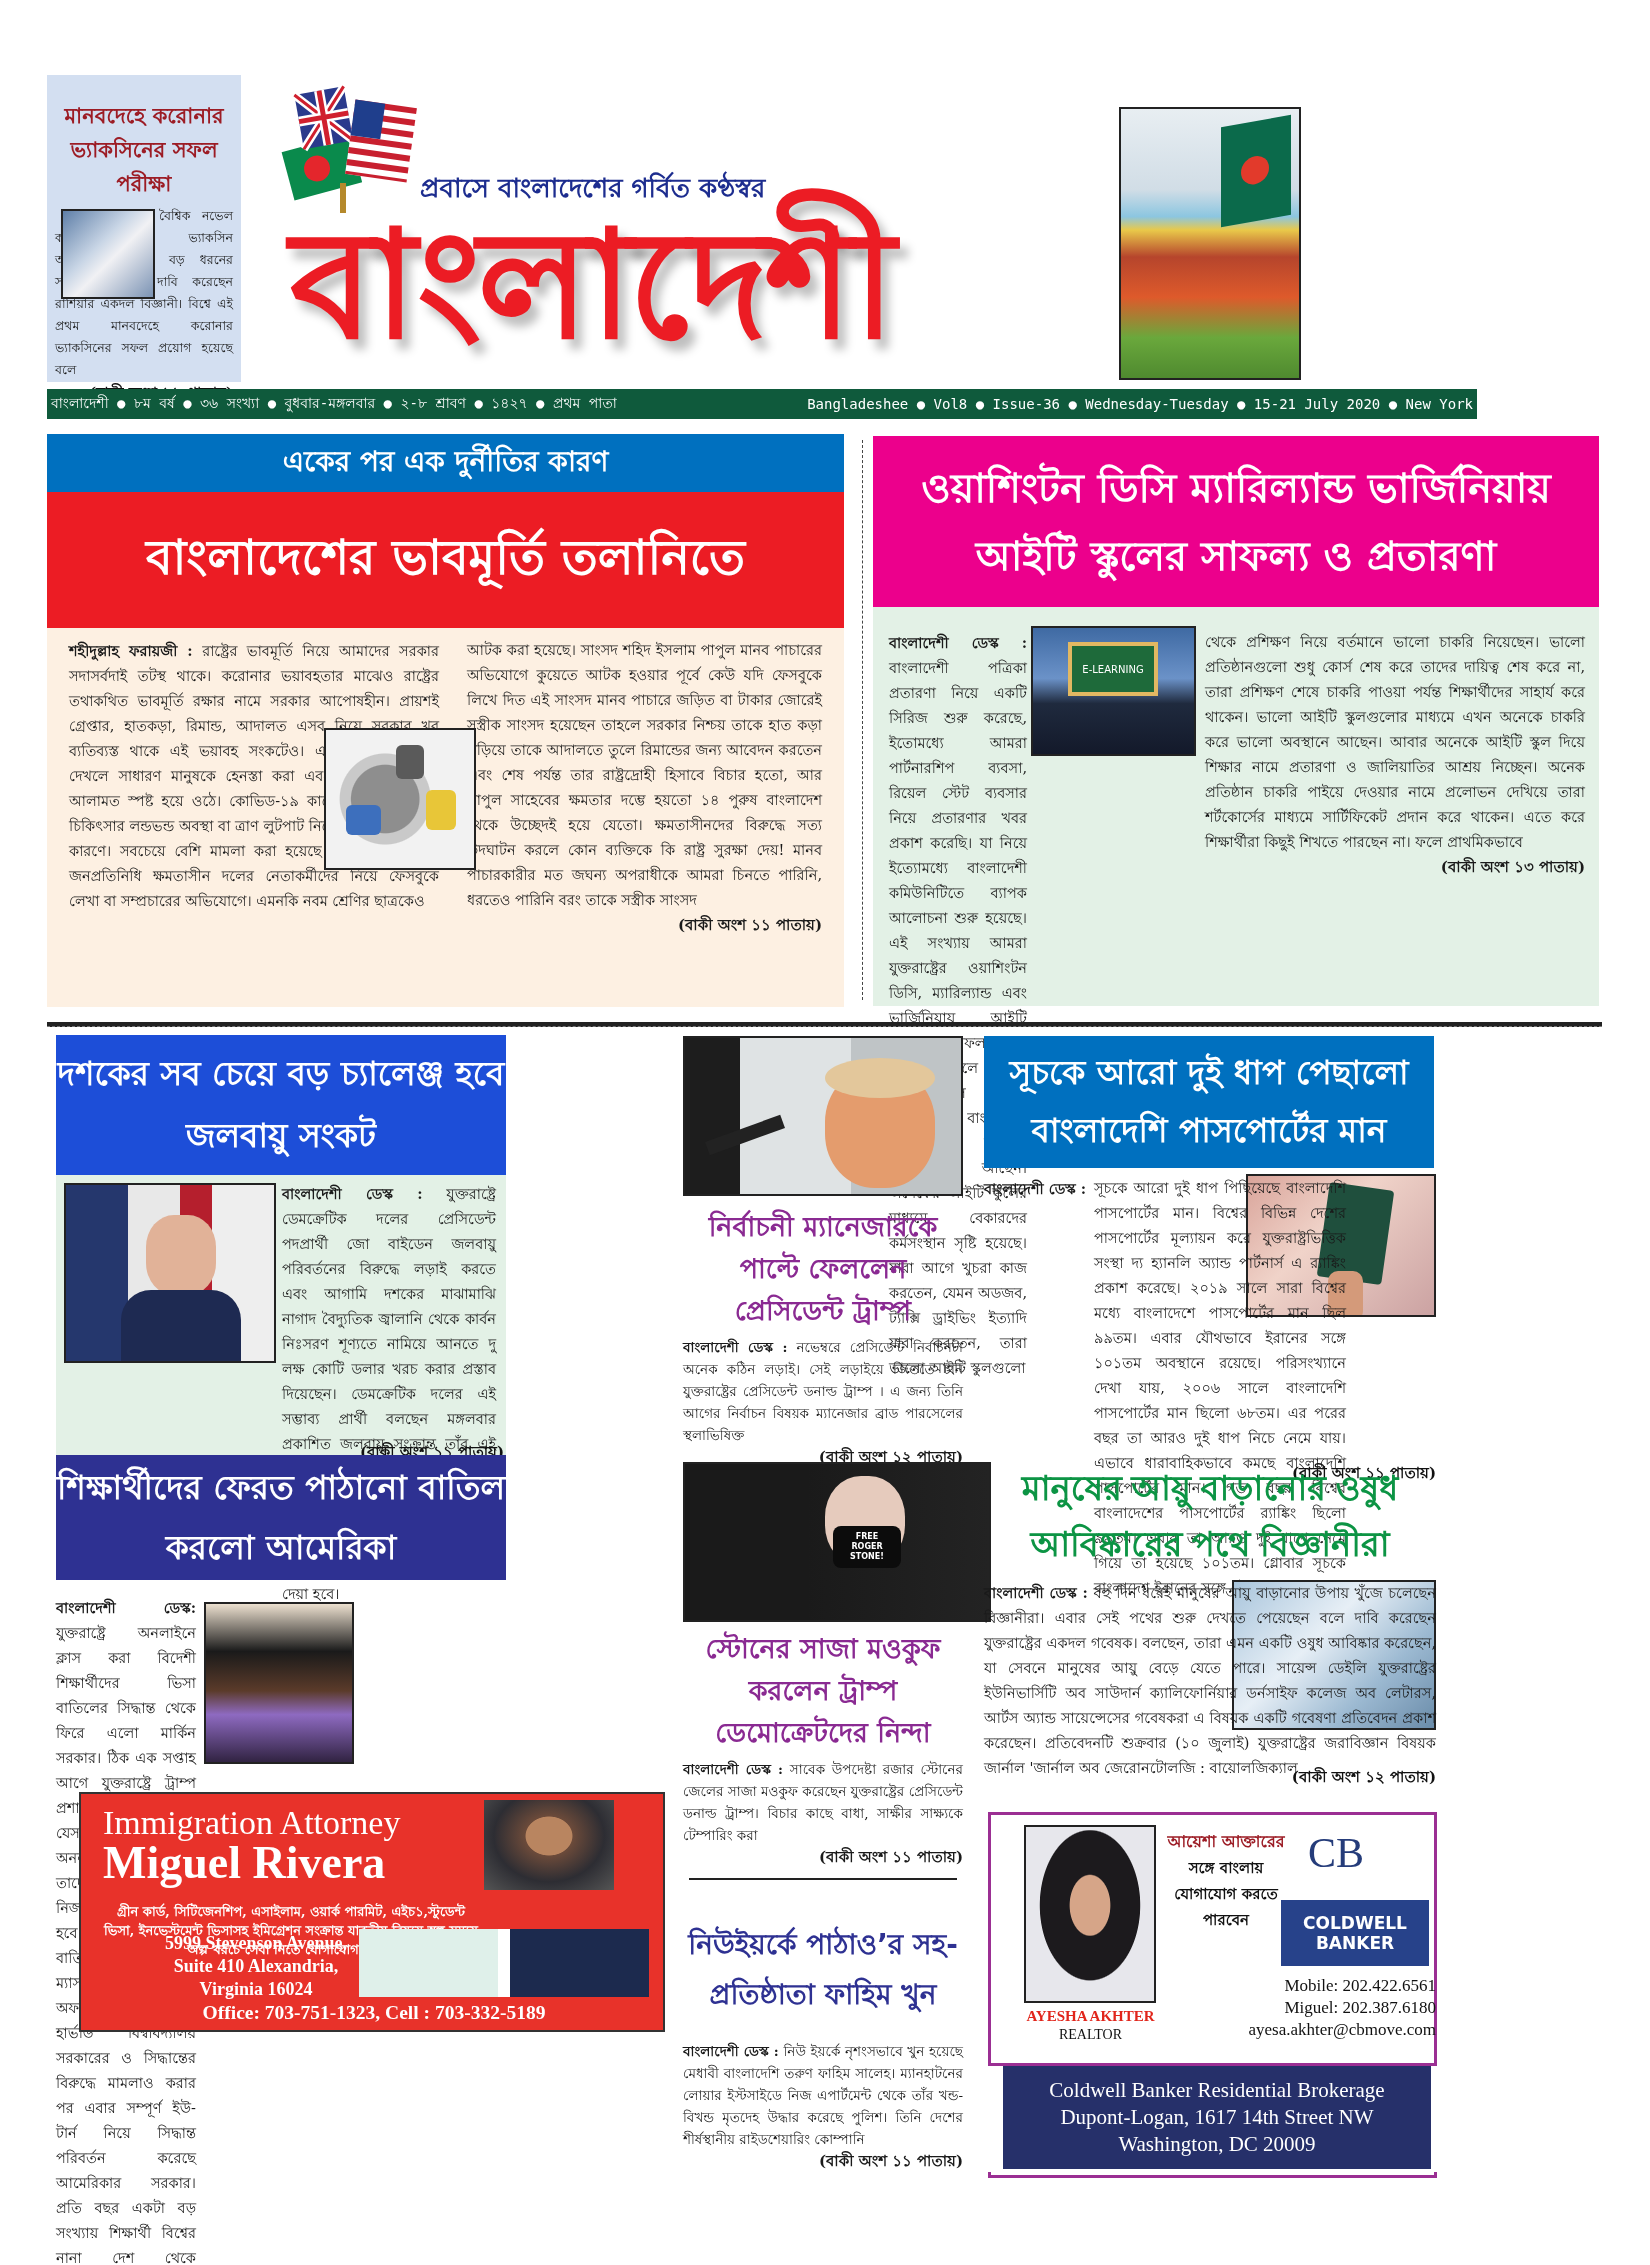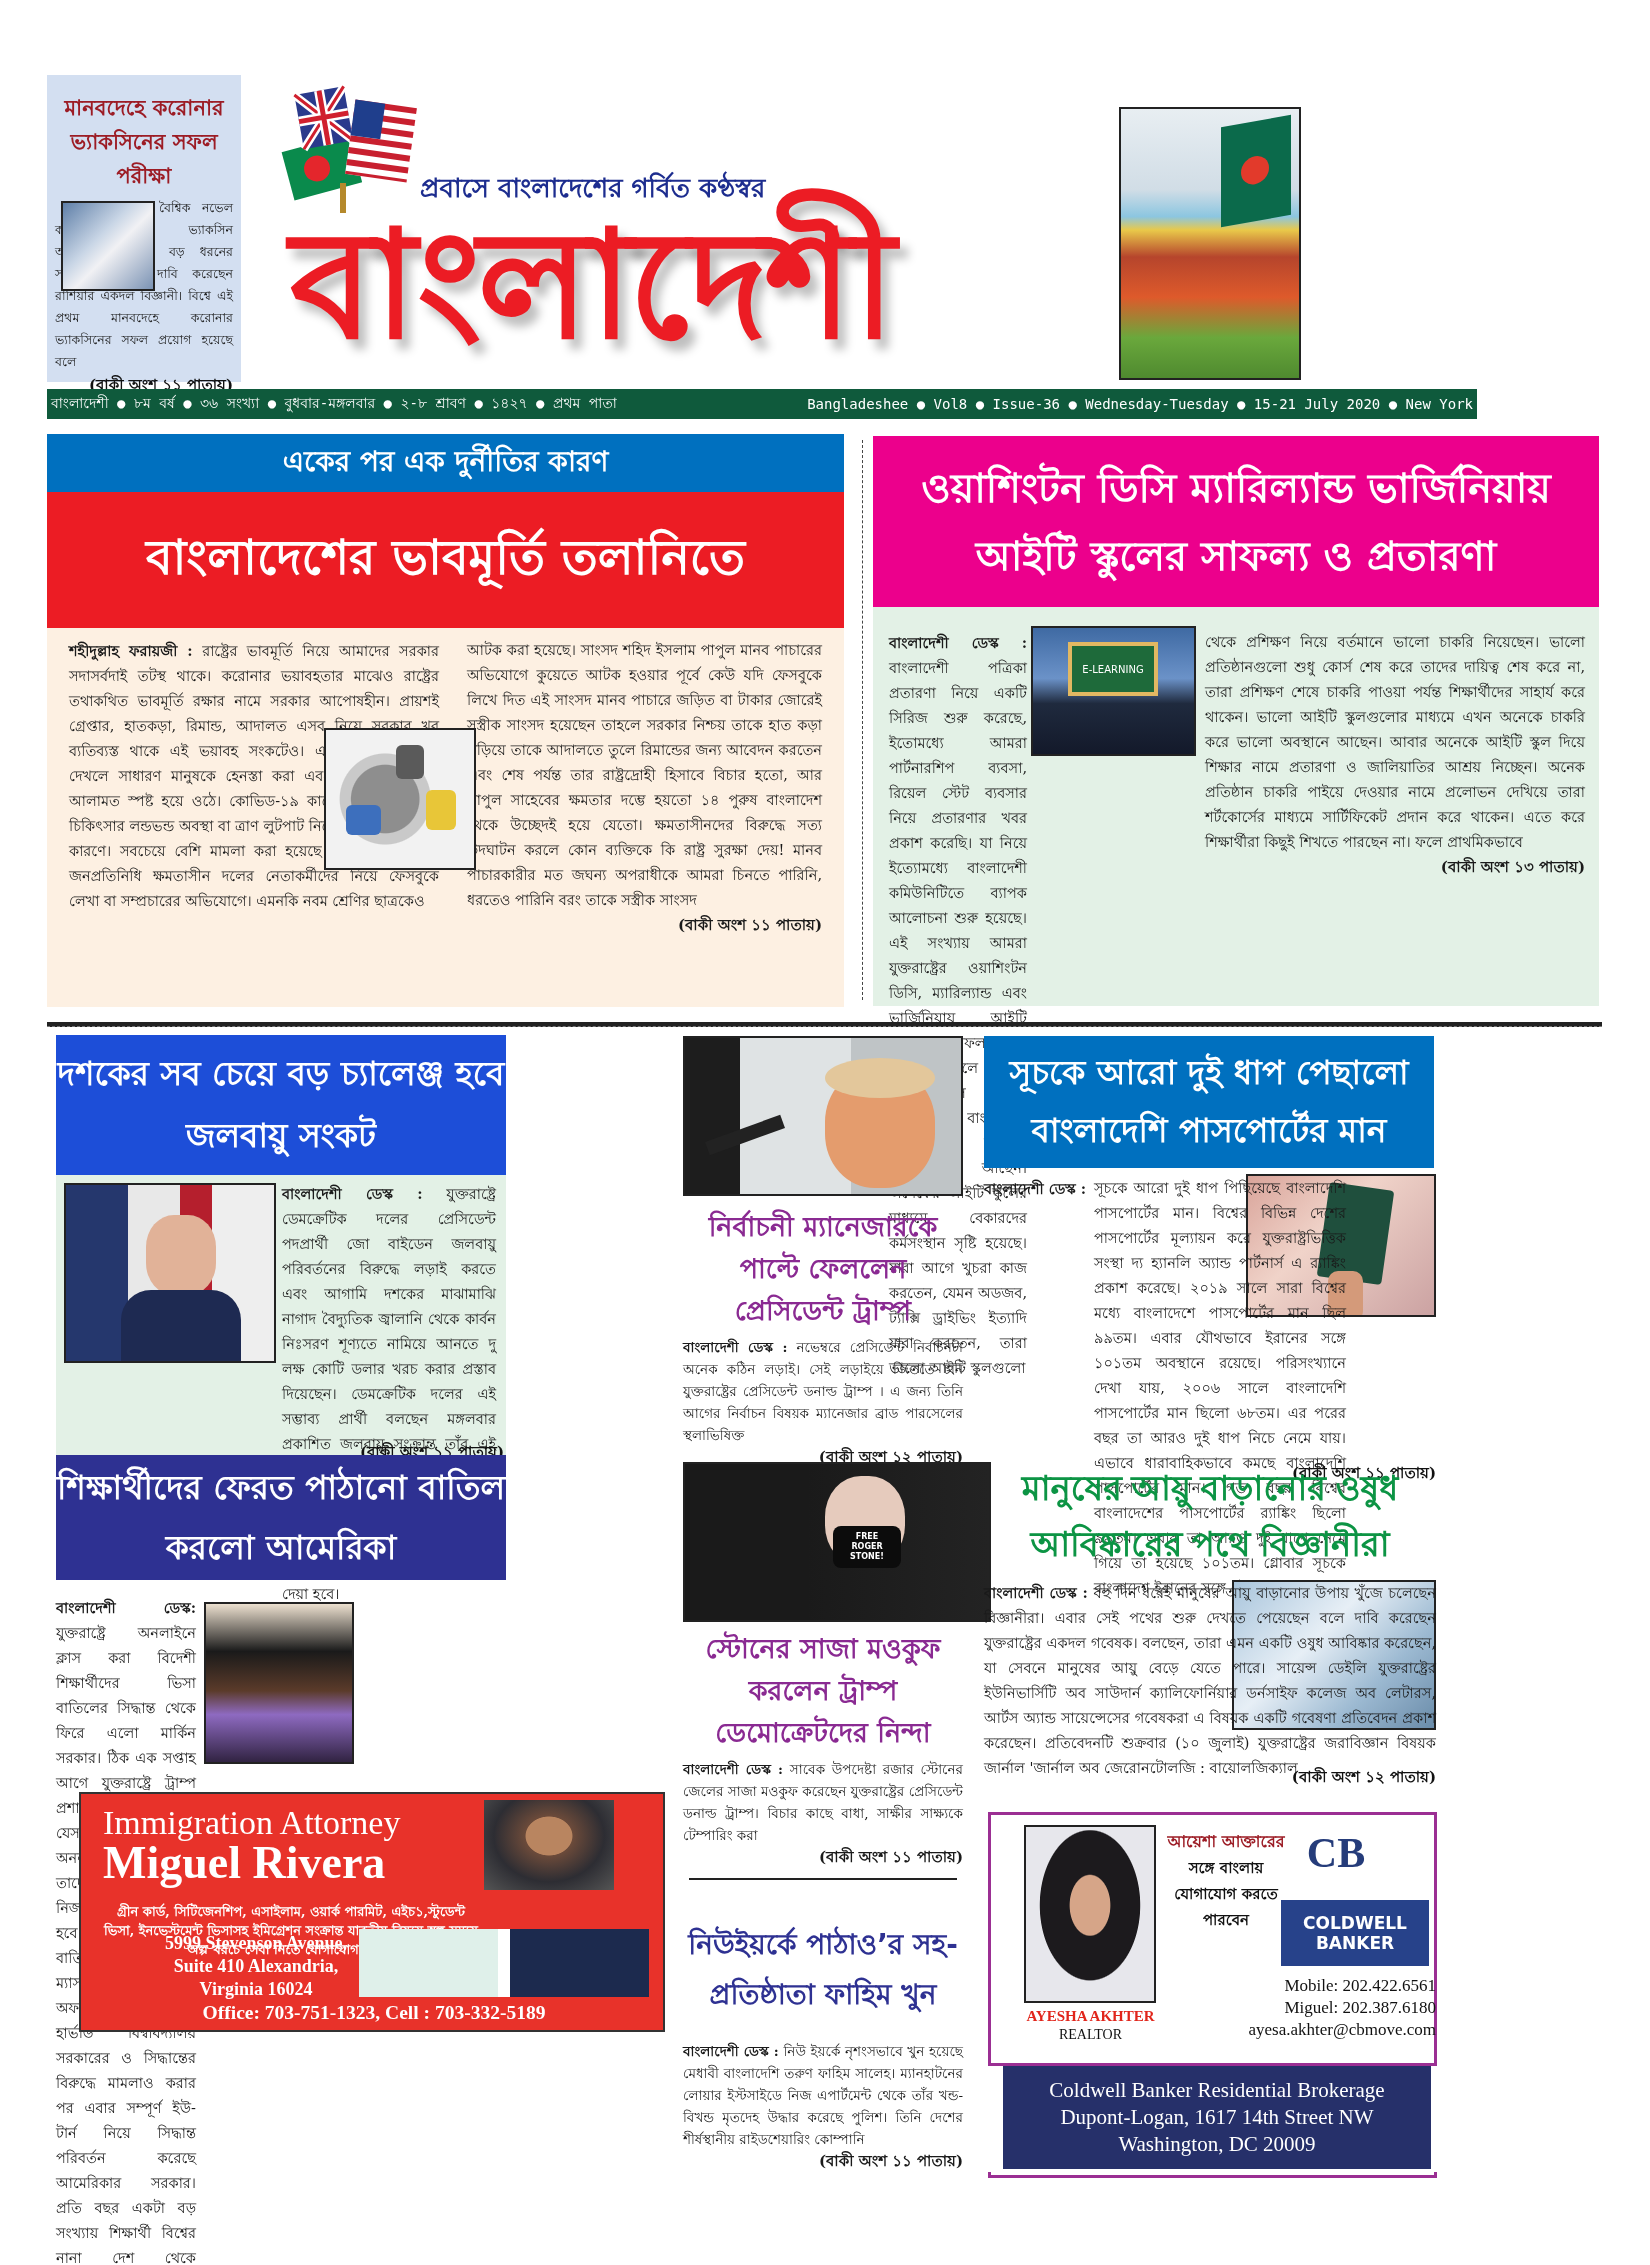--- a/index.html
+++ b/index.html
@@ -4,21 +4,21 @@
 <style>
 *{box-sizing:border-box;margin:0;padding:0}
 body{width:1650px;height:2265px;background:#fff;position:relative;font-family:"DejaVu Serif",serif;color:#111;overflow:hidden}
 .abs{position:absolute}
 .photo{position:absolute;border:2px solid #222;overflow:hidden}
 .body-text{font-family:"DejaVu Serif",serif;font-size:14.5px;line-height:25px;text-align:justify;color:#1a1a1a}
 .byline{font-weight:bold}
 .cont{font-weight:bold;font-size:15px;text-align:right;display:block}
 .hl{color:#fff;font-family:"DejaVu Sans",sans-serif;font-weight:bold;text-align:center;display:flex;flex-direction:column;justify-content:center}
 
-#teaser{left:47px;top:75px;width:194px;height:307px;background:#d3dff1;padding:16px 8px}
+#teaser{left:47px;top:75px;width:194px;height:307px;background:#d3dff1;padding:24px 8px}
 #teaser .t-title{color:#9c1c25;font-family:"DejaVu Sans",sans-serif;font-weight:bold;font-size:21px;line-height:34px;text-align:center}
 #teaser .t-photo{left:6px;top:116px;width:94px;height:90px;background:linear-gradient(135deg,#5f7fa8,#c9d6e6 40%,#f1f1f4 55%,#7b93b4);}
 #teaser .t-body{font-size:12.5px;line-height:22px}
 #flags{left:277px;top:78px;width:140px;height:140px}
 #tagline{left:420px;top:168px;color:#1d2d8f;font-family:"DejaVu Sans",sans-serif;font-weight:bold;font-size:26px}
 #logo{left:290px;top:200px;width:570px;height:180px;color:#ec1c24;font-family:"DejaVu Sans",sans-serif;font-weight:bold;font-size:150px;line-height:170px;text-shadow:8px 10px 10px rgba(0,0,0,.25);letter-spacing:-4px}
 #flag-photo{left:1119px;top:107px;width:182px;height:273px;background:linear-gradient(180deg,#e8eef2 0%,#d1dde6 30%,#8cc6e0 40%,#e9c94a 45%,#b6452c 55%,#de5a2b 70%,#6aa83c 85%,#4f8a2f 100%)}
 #flag-photo .bd{position:absolute;left:100px;top:12px;width:70px;height:100px;background:#0b6a4b;transform:skewY(-10deg)}
 #flag-photo .bd::after{content:"";position:absolute;left:20px;top:35px;width:28px;height:28px;border-radius:50%;background:#e23a2b}
 #dateline{left:47px;top:389px;width:1430px;height:30px;background:#0f5a3c;color:#fff;font-family:"DejaVu Sans Mono",monospace;font-size:14px;display:flex;justify-content:space-between;align-items:center;padding:0 4px}
@@ -49,21 +49,21 @@
 #ad1 .addr{left:20px;top:180px;width:310px;font-family:"Liberation Serif",serif;font-weight:bold;font-size:18px;line-height:23px;text-align:center}
 #ad1 .ph{left:8px;top:208px;width:570px;text-align:center;font-family:"Liberation Serif",serif;font-weight:bold;font-size:19.5px}
 #ad1 .portrait{left:403px;top:6px;width:130px;height:90px;background:radial-gradient(ellipse at 50% 40%,#b98560 0 25%,#6b4a3a 26%,#2d2d33 60%,#555 100%)}
 #ad1 .docs{left:262px;top:120px;width:200px;height:78px;background:linear-gradient(90deg,#dff0ea 0 48%,#fff 48% 52%,#1c2a4e 52%)}
 #ad2{left:988px;top:1812px;width:449px;height:254px;border:3px solid #9b2f93;background:#fff}
 #ad2 .pic{left:33px;top:10px;width:132px;height:178px;background:radial-gradient(ellipse at 50% 45%,#d6a588 0 22%,#1c1a1d 23% 55%,#e7e7ec 56%)}
 #ad2 .nm{left:22px;top:193px;width:155px;text-align:center;color:#e1251b;font-family:"Liberation Serif",serif;font-weight:bold;font-size:15px}
 #ad2 .role{left:22px;top:212px;width:155px;text-align:center;font-family:"Liberation Serif",serif;font-size:14px}
 #ad2 .bn1{left:175px;top:14px;width:120px;text-align:center;color:#9c1c25;font-weight:bold;font-size:16px}
 #ad2 .bn{left:175px;top:40px;width:120px;text-align:center;font-weight:bold;font-size:15px;line-height:26px}
-#ad2 .cb{left:315px;top:14px;width:60px;height:60px;color:#253c7a;font-family:"Liberation Serif",serif;font-weight:bold;font-size:42px;text-align:center}
+#ad2 .cb{left:315px;top:14px;width:60px;height:60px;color:#253c7a;font-family:"Liberation Serif",serif;font-weight:normal;font-size:42px;text-align:center}
 #ad2 .cbl{left:290px;top:85px;width:148px;height:66px;background:#27428a;color:#fff;font-family:"DejaVu Sans",sans-serif;font-weight:bold;font-size:17px;line-height:20px;display:flex;flex-direction:column;justify-content:center;align-items:center}
 #ad2 .contact{left:210px;top:160px;width:235px;text-align:right;font-family:"Liberation Serif",serif;font-size:17px;line-height:22px}
 #cbfoot{left:1003px;top:2062px;width:428px;height:103px;background:#26306a;color:#fff;font-family:"Liberation Serif",serif;font-size:21px;line-height:27px;text-align:center;display:flex;flex-direction:column;justify-content:center}
 </style>
 </head>
 <body>
 
 <div id="teaser" class="abs">
   <div class="t-title">মানবদেহে করোনার ভ্যাকসিনের সফল পরীক্ষা</div>
   <div style="position:relative">

